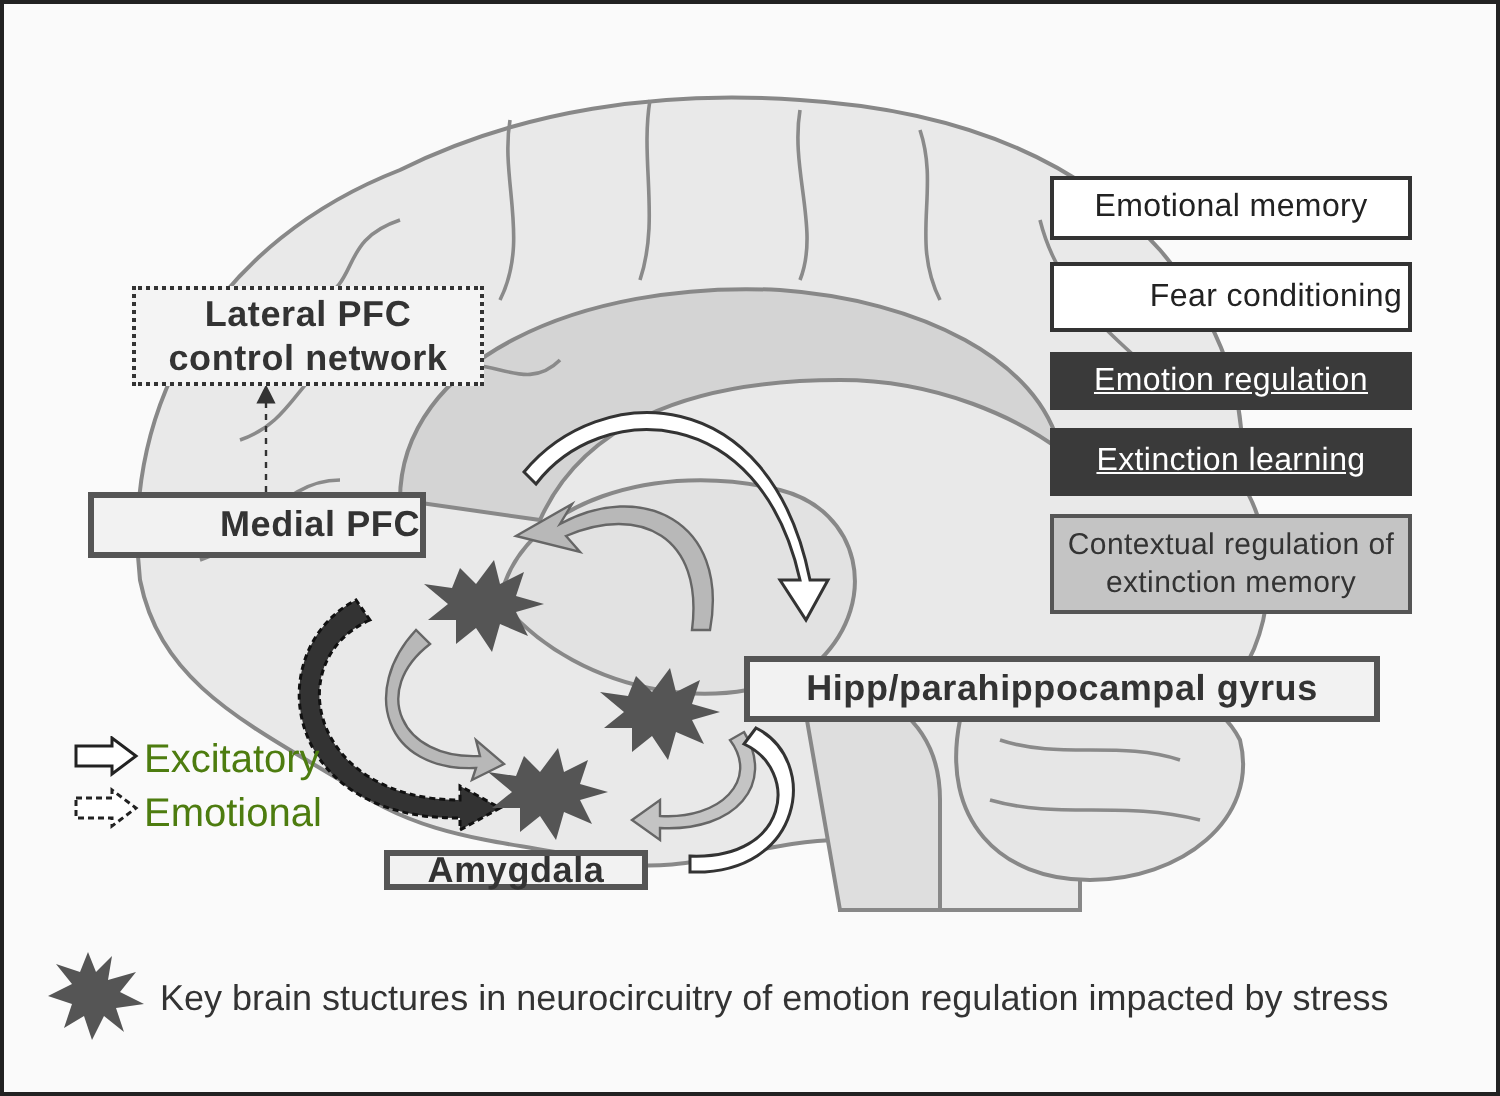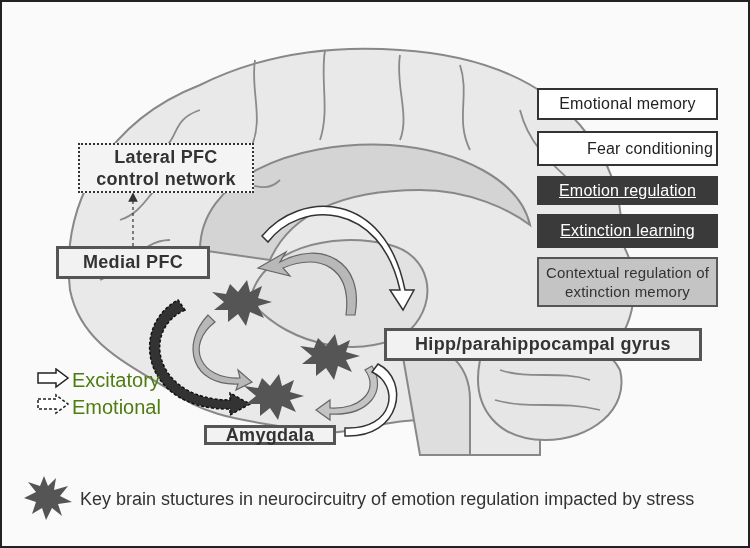--- a/index.html
+++ b/index.html
@@ -1,19 +1,19 @@
 <!DOCTYPE html>
 <html><head>
 <meta charset="utf-8">
 <style>
   html, body { margin:0; padding:0; background:#fff; }
   body { width:750px; height:548px; position:relative; overflow:hidden; font-family:"Liberation Sans", sans-serif; }
   .frame { position:absolute; left:0; top:0; width:746px; height:544px; border:2px solid #222; background:#fafafa; }
   svg.brain { position:absolute; left:0; top:0; }
-  .box { position:absolute; box-sizing:border-box; display:flex; align-items:center; justify-content:center; text-align:center;margin-left:12px; }
+  .box { position:absolute; box-sizing:border-box; display:flex; align-items:center; justify-content:center; text-align:center; }
   .legend-box { left:525px; width:181px; border:2px solid #333; font-size:16px; color:#222; letter-spacing:0.2px; }
   .lb-white { background:#fff; }
   .lb-dark { background:#3a3a3a; color:#fff; border-color:#3a3a3a;text-decoration:underline; }
   .lb-gray { background:#c4c4c4; color:#333; border-color:#555; line-height:19px; font-size:15px; }
   .region { border:3px solid #555; background:#f2f2f2; font-weight:bold; color:#333; font-size:18px; letter-spacing:0.3px; }
   .dotted { border:2px dotted #333; background:#f4f4f4; font-weight:bold; color:#333; font-size:18px; line-height:22px; letter-spacing:0.3px; }
   .txt { position:absolute; color:#4d7c0f; font-size:20px; }
 </style>
 </head>
 <body>
@@ -80,21 +80,21 @@
     <span>Extinction learning</span>
   </div>
 <div class="box legend-box lb-gray" style="top:257px;height:50px;padding:0 4px;">
     <span>Contextual regulation of extinction memory</span>
   </div>
 
 <div class="box dotted" style="left:66px;top:143px;width:176px;height:50px;flex-direction:column;justify-content:center;">
   <span>Lateral PFC</span>
   <span>control network</span>
 </div>
-<div class="box region" style="left:44px;top:246px;width:154px;height:33px;">
+<div class="box region" style="left:44px;top:246px;width:169px;height:33px;justify-content:flex-end;">
     <span>Medial PFC</span>
   </div>
 <div class="box region" style="left:372px;top:328px;width:318px;height:33px;">
     <span>Hipp/parahippocampal gyrus</span>
   </div>
 <div class="box region" style="left:192px;top:425px;width:132px;height:20px;">
     <span>Amygdala</span>
   </div>
 
 <svg style="position:absolute;left:36px;top:368px;" width="36" height="48">

